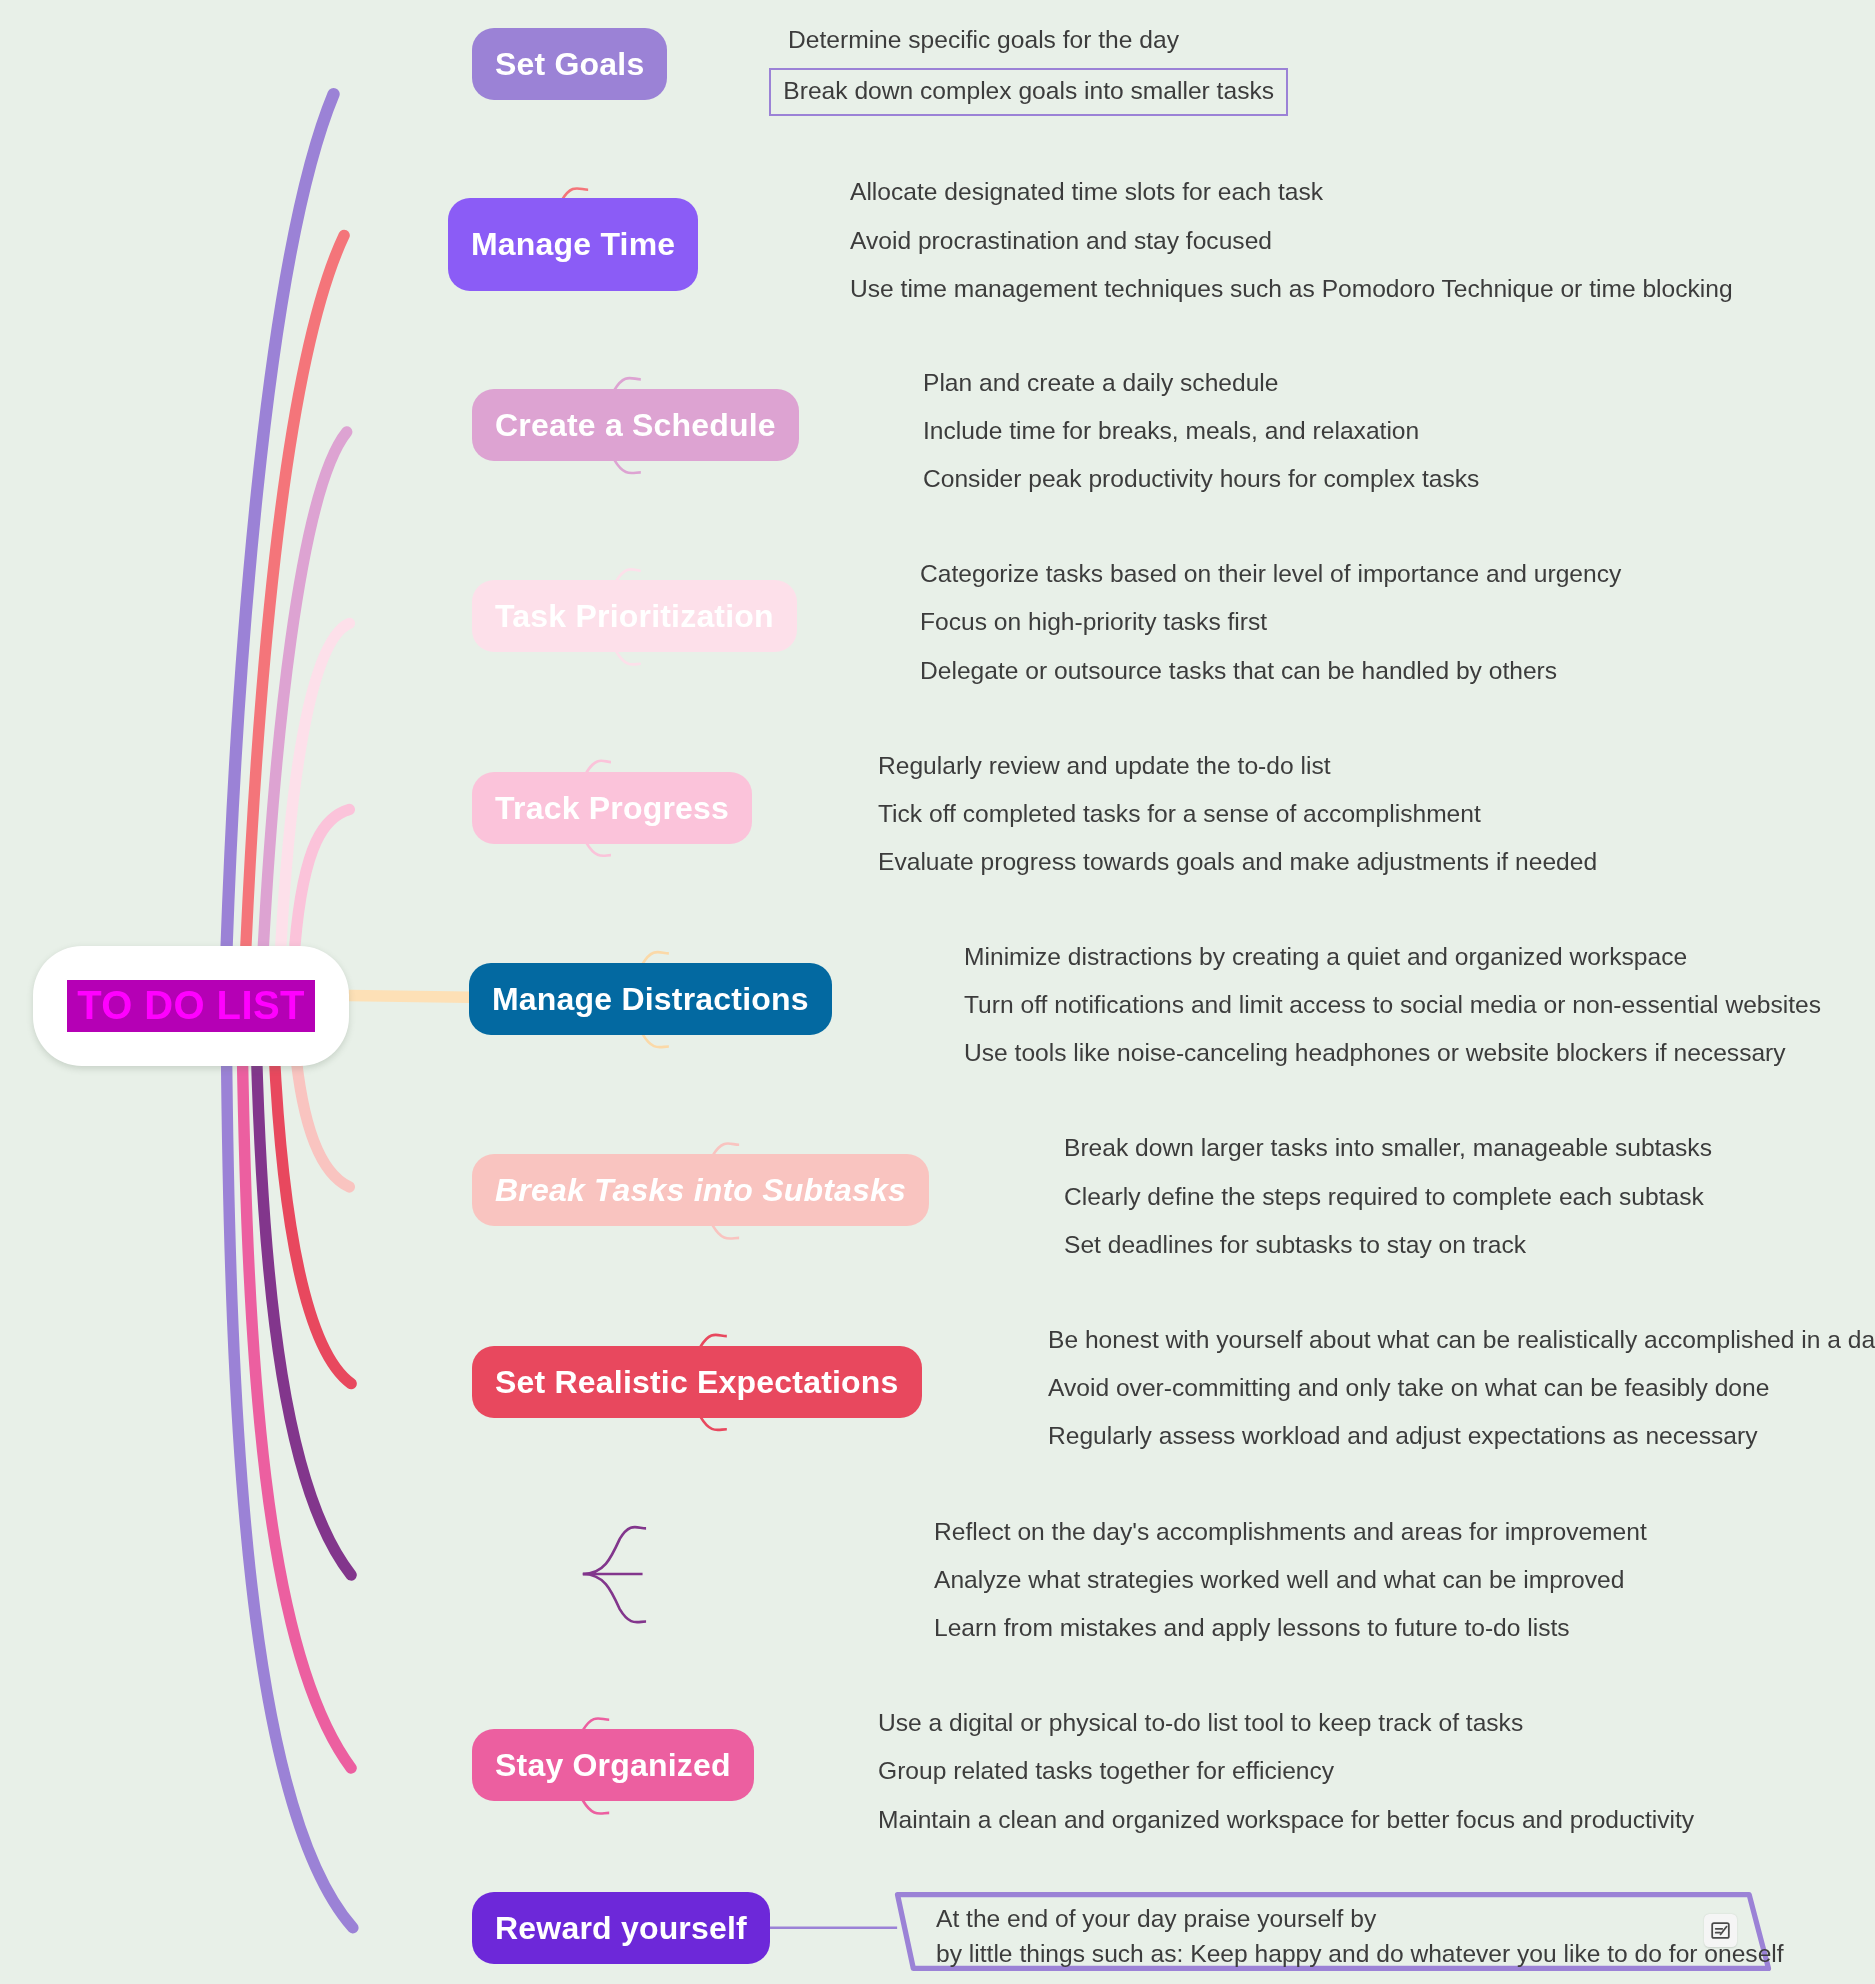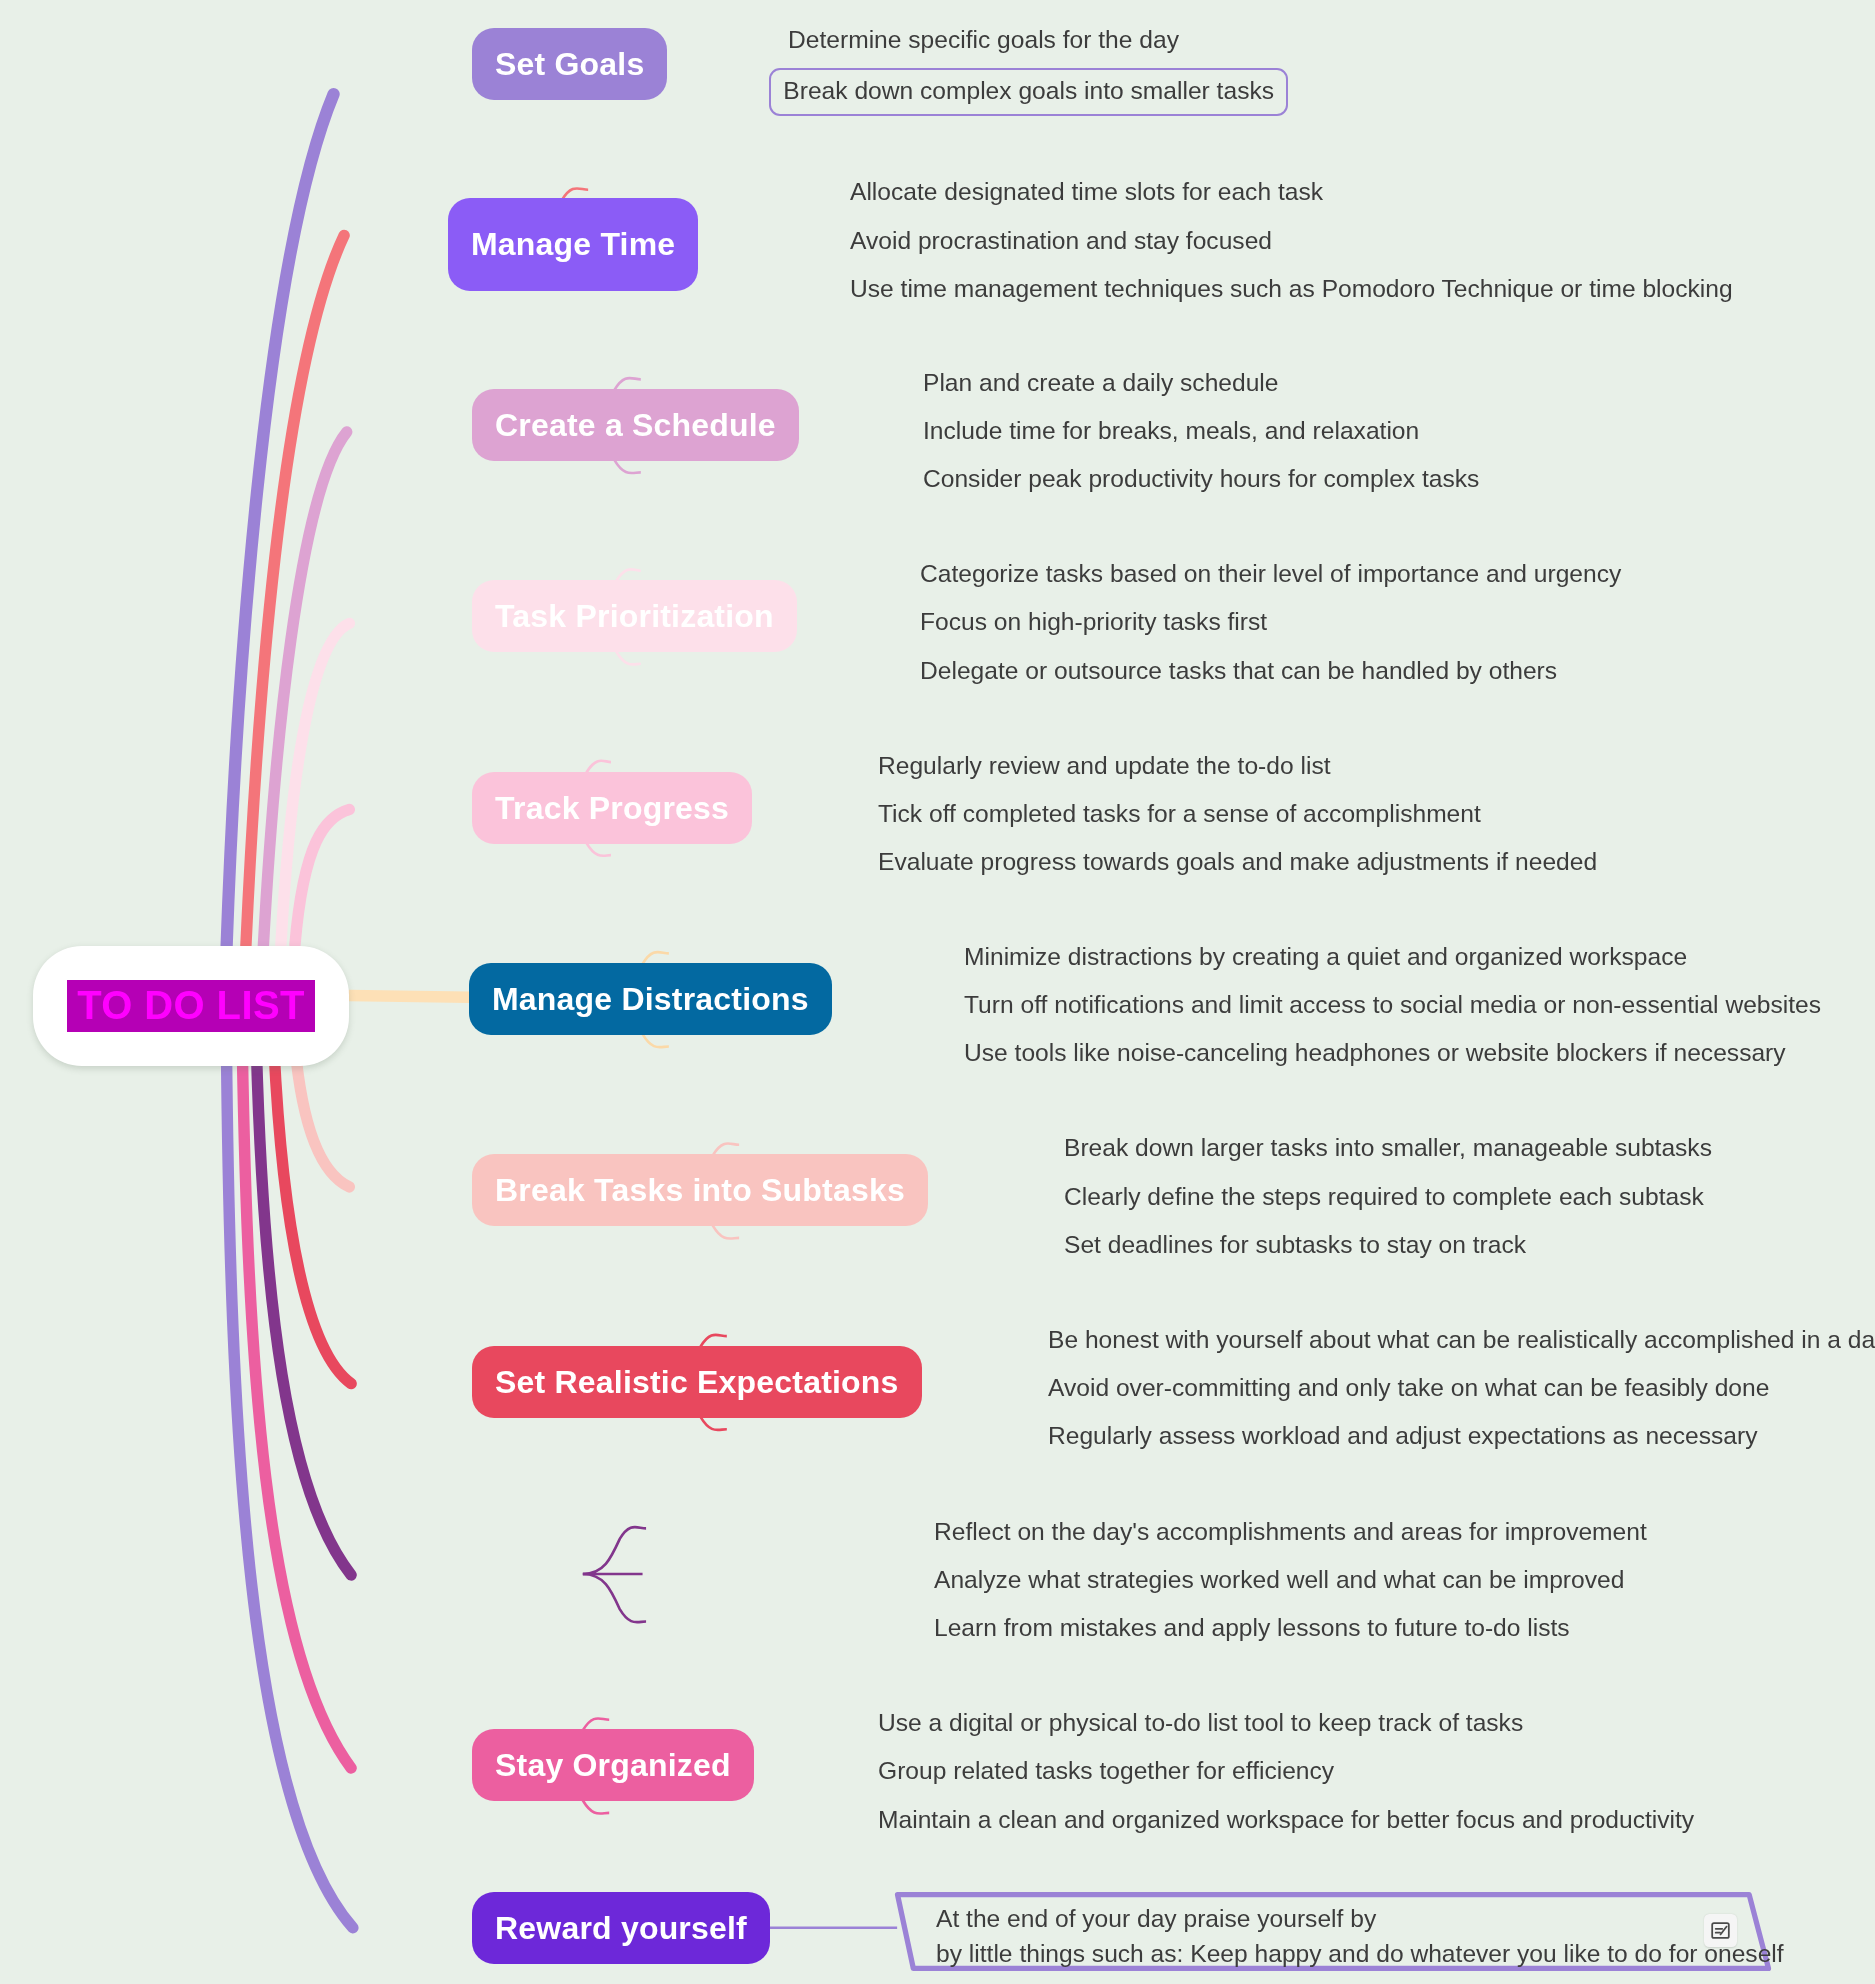--- a/index.html
+++ b/index.html
@@ -67,21 +67,21 @@
   .sub {
     position: absolute;
     font-size: 24.6px;
     color: #3c3c3c;
     white-space: nowrap;
     z-index: 25;
     line-height: 1.2;
   }
   .sub.boxed {
     border: 2.6px solid #9b82d6;
-    border-radius: 11px;
+    border-radius: 0;
     padding: 6.1px 12.3px 8px 12.3px;
     background: transparent;
   }
 
   
   #reward-note {
     position: absolute;
     left: 894px; top: 1891px;
     width: 878px; height: 81px;
     z-index: 26;
@@ -220,21 +220,21 @@
   </div>
 
   <div class="topic" style="left:472px; top:772px; height:72px; background:#fbc3da;">
     <span>Track Progress</span>
   </div>
 
   <div class="topic" style="left:469px; top:963px; height:72px; background:#0369a1;">
     <span>Manage Distractions</span>
   </div>
 
-  <div class="topic" style="left:472px; top:1154px; height:72px; background:#f9c4c0;">
+  <div class="topic" style="left:472px; top:1154px; height:72px; background:#f9c4c0;font-style:italic;">
     <span>Break Tasks into Subtasks</span>
   </div>
 
   <div class="topic" style="left:472px; top:1346px; height:72px; background:#e8485e;">
     <span>Set Realistic Expectations</span>
   </div>
 
 
   <div class="topic" style="left:472px; top:1729px; height:72px; background:#ec5fa0;">
     <span>Stay Organized</span>

